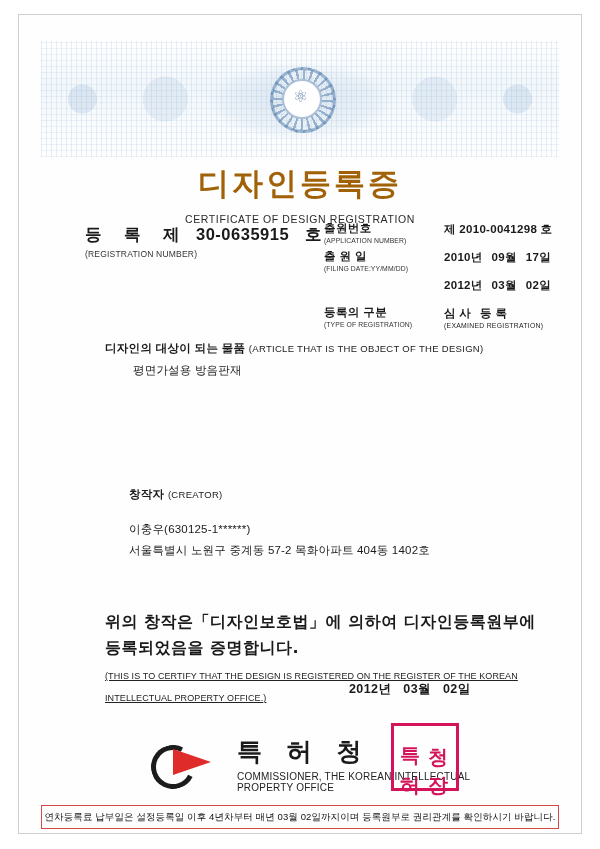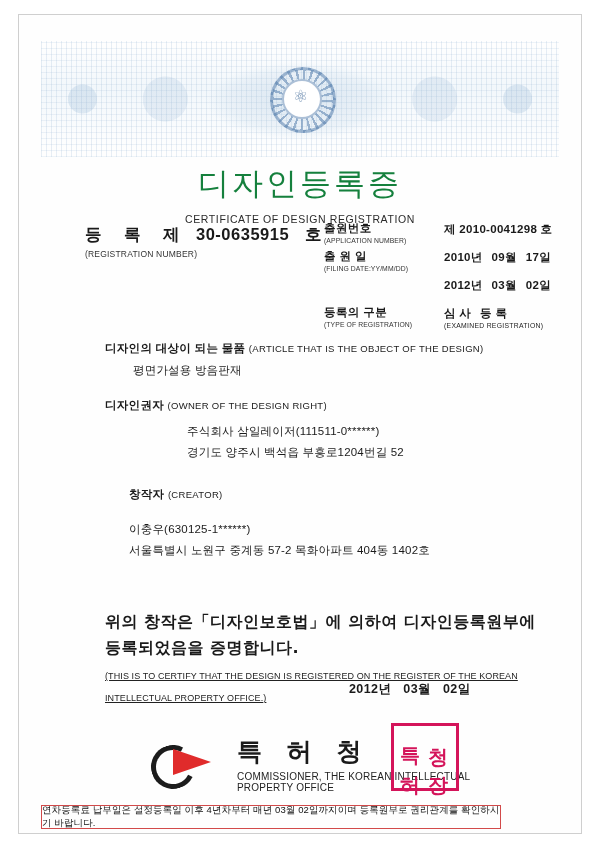--- a/index.html
+++ b/index.html
@@ -85,24 +85,24 @@
     line-height: 24px;
     letter-spacing: -1px;
   }
 
   .title-ko {
     position: absolute;
     left: 0; right: 0;
     top: 148px;
     text-align: center;
     font-family: "DejaVu Sans", sans-serif;
-    font-weight: normal;
+    font-weight: bold;
     font-size: 31px;
     letter-spacing: 3px;
-    color: #15803d;
+    color: #a16207;
   }
   .title-en {
     position: absolute;
     left: 0; right: 0;
     top: 186px;
     text-align: center;
     font-size: 10.5px;
     letter-spacing: 0.6px;
     color: #2a2a2a;
     margin-top: 12px;
@@ -306,21 +306,21 @@
     font-size: 20px;
     font-weight: bold;
     writing-mode: vertical-rl;
   }
 
   
   .notice {
     position: absolute;
     left: 22px;
     top: 790px;
-    width: 460px;
+    width: 518px;
     height: 24px;
     border: 1px solid #d24a4a;
     box-sizing: border-box;
     display: flex;
     align-items: center;
     justify-content: center;
     font-size: 9.5px;
     letter-spacing: 0.1px;
     color: #111;
   }
@@ -388,30 +388,20 @@
   <div class="sec" id="sec-article">
     <div class="sec-head">
       <span>디자인의 대상이 되는 물품</span>
       <span class="en">(ARTICLE THAT IS THE OBJECT OF THE DESIGN)</span>
     </div>
     <div class="sec-body">
       <div>평면가설용 방음판재</div>
     </div>
   </div>
 
-  <div class="sec" id="sec-owner">
-    <div class="sec-head">
-      <span>디자인권자</span>
-      <span class="en">(OWNER OF THE DESIGN RIGHT)</span>
-    </div>
-    <div class="sec-body">
-      <div>주식회사 삼일레이저(111511-0******)</div>
-      <div>경기도 양주시 백석읍 부흥로1204번길 52</div>
-    </div>
-  </div>
 
   <div class="sec" id="sec-creator">
     <div class="sec-head">
       <span>창작자</span>
       <span class="en">(CREATOR)</span>
     </div>
     <div class="sec-body">
       <div>이충우(630125-1******)</div>
       <div>서울특별시 노원구 중계동 57-2 목화아파트 404동 1402호</div>
     </div>

